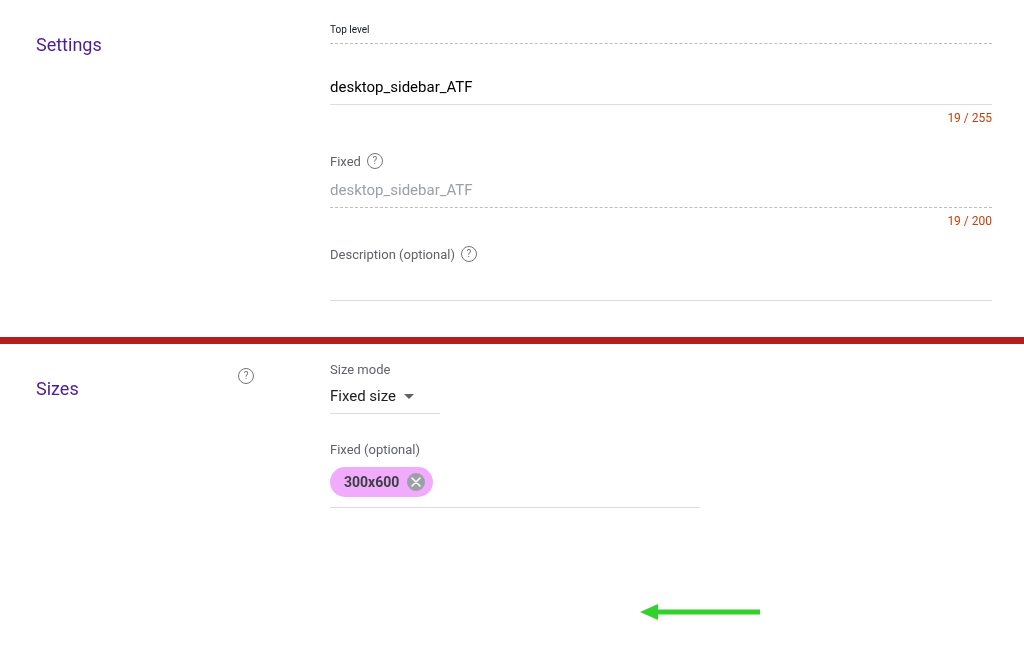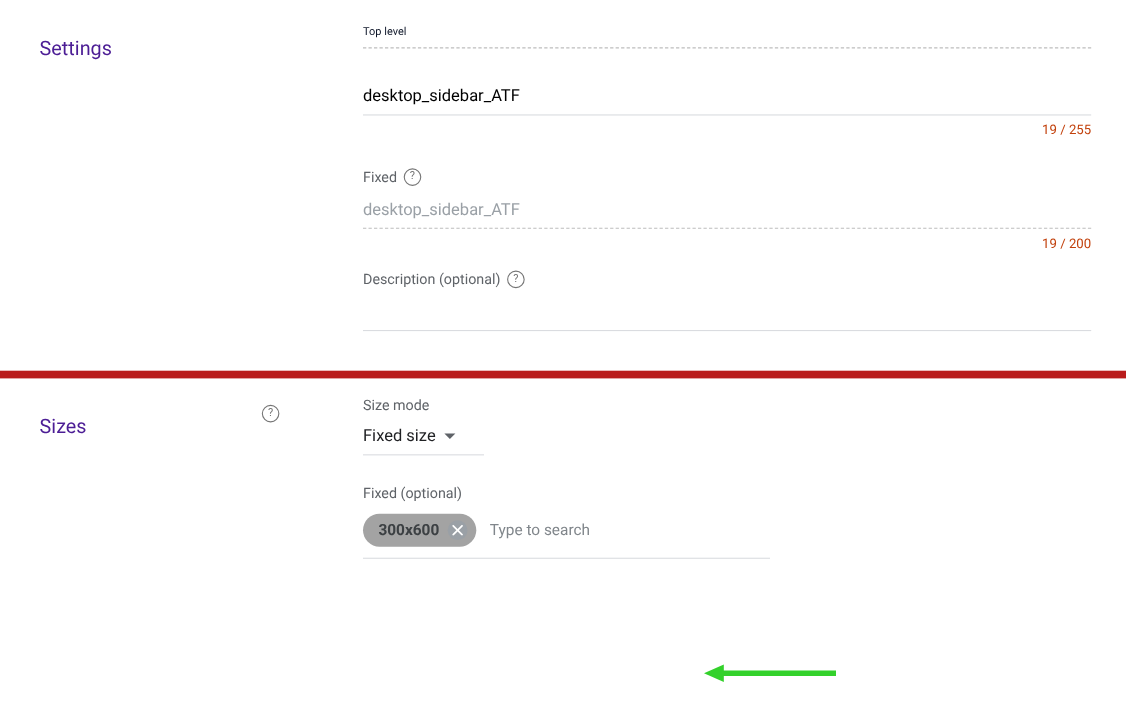--- a/index.html
+++ b/index.html
@@ -123,21 +123,21 @@
     gap: 10px;
     border-bottom: 1px solid #dadce0;
     padding: 4px 0 10px 0;
     width: 100%;
     max-width: 370px;
     position: relative;
   }
   .chip {
     display: inline-flex;
     align-items: center;
-    background: #a3a3a3;
+    background: #f0abfc;
     border-radius: 16px;
     padding: 6px 8px 6px 14px;
     font-size: 14px;
     font-weight: 700;
     color: #3c4043;
     gap: 8px;
   }
   .chip-remove {
     width: 18px; height: 18px;
     border-radius: 50%;
@@ -230,21 +230,20 @@
         <div class="field-label">Fixed (optional)</div>
         <div class="chip-row">
           <span class="chip">
             <span>300x600</span>
             <span class="chip-remove">
               <svg width="10" height="10" viewBox="0 0 10 10">
                   <path d="M1 1 L9 9 M9 1 L1 9" stroke="#fff" stroke-width="1.6" stroke-linecap="round"></path>
                 </svg>
             </span>
           </span>
-          <input class="chip-input" type="text" placeholder="Type to search" style="">
         </div>
       </div>
 
     </div>
   </div>
 
   <div class="arrow-annot">
     <svg width="120" height="28" viewBox="0 0 120 28">
       <line x1="120" y1="14" x2="14" y2="14" stroke="#33d12b" stroke-width="5"></line>
       <polygon points="0,14 18,6 18,22" fill="#33d12b"></polygon>

